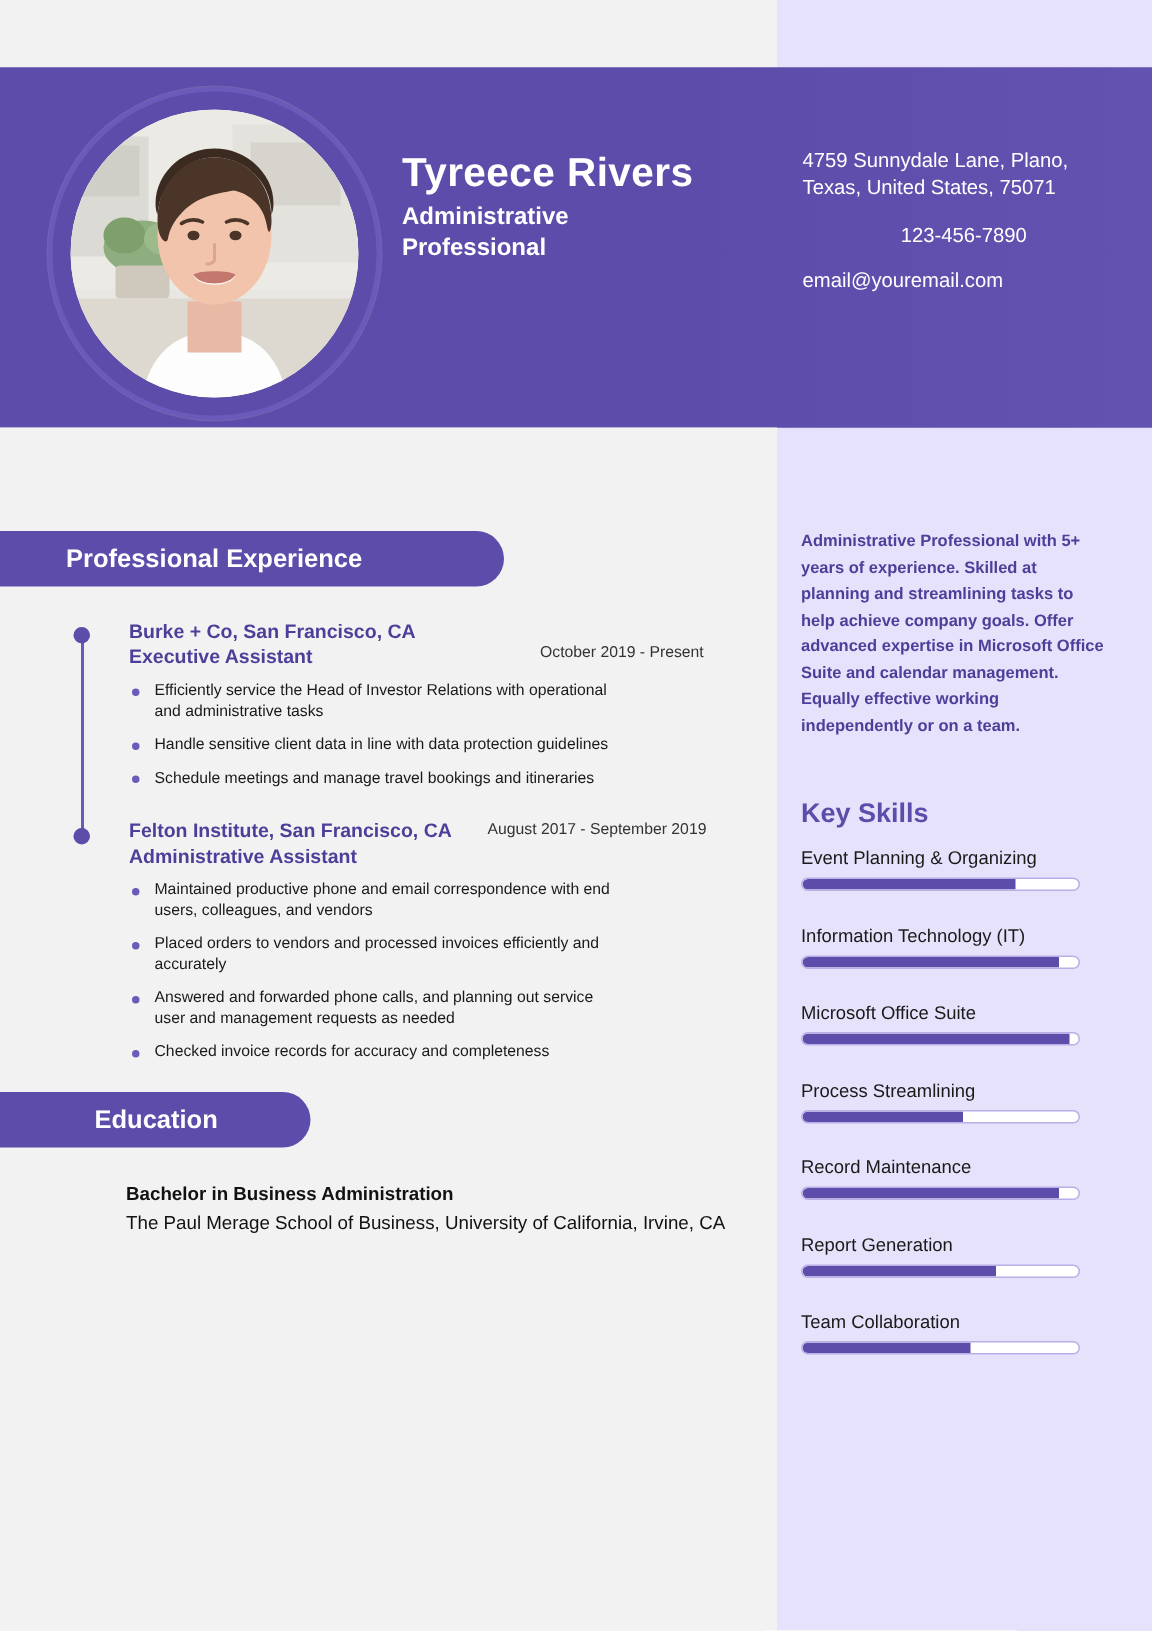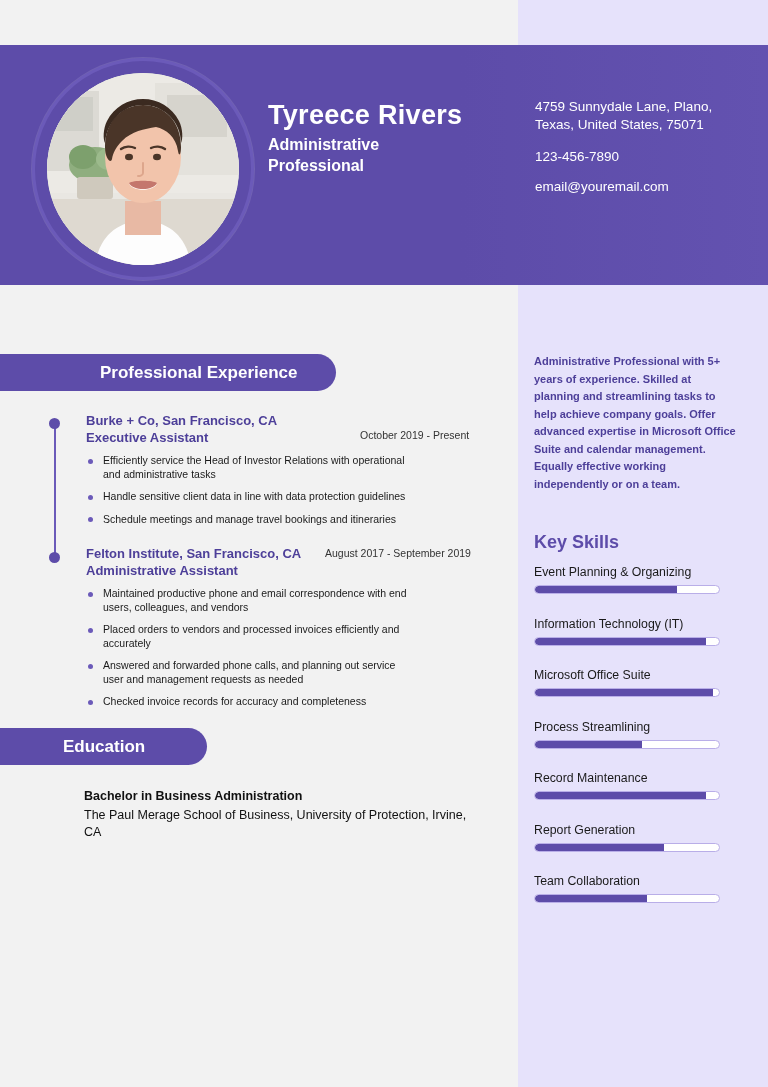--- a/index.html
+++ b/index.html
@@ -82,36 +82,36 @@
     width: 220px;
   }
   .contact {
     position: absolute;
     left: 535px; top: 98px;
     width: 215px;
     color: #ffffff;
     font-size: 13.5px;
     line-height: 18px;
   }
-  .contact .line2 { margin-top: 14px; }
+  .contact .line2 { margin-top: 14px; text-align: center; }
   .contact .line3 { margin-top: 12px; }
 
   
   .pill {
     position: absolute;
     height: 37px;
     background: #5d4ca9;
     border-radius: 0 20px 20px 0;
     color: #ffffff;
     font-size: 17px;
     font-weight: bold;
     display: flex;
     align-items: center;
   }
-  .pill span { padding-left: 100px; }
+  .pill span { padding-left: 44px; }
   #pill-exp { left: 0; top: 354px; width: 336px; }
   #pill-edu { left: 0; top: 728px; width: 207px; }
   #pill-edu span { padding-left: 63px; }
 
   
   .timeline {
     position: absolute;
     left: 54px; top: 425px;
     width: 2px; height: 135px;
     background: #6b5ab9;
@@ -299,21 +299,21 @@
     </ul>
   </div>
   <div class="job-date" id="date2">August 2017 - September 2019</div>
 
   <div class="pill" id="pill-edu">
     <span>Education</span>
   </div>
 
   <div class="edu-block">
     <div class="edu-degree">Bachelor in Business Administration</div>
-    <div class="edu-school">The Paul Merage School of Business, University of Protection, Irvine, CA</div>
+    <div class="edu-school">The Paul Merage School of Business, University of California, Irvine, CA</div>
   </div>
 
   <div class="summary">Administrative Professional with 5+ years of experience. Skilled  at planning and streamlining tasks to help achieve company goals. Offer  advanced expertise in Microsoft Office Suite and calendar management.
  Equally effective working independently or on a team.</div>
 
   <div class="key-skills-title">Key Skills</div>
 
   <div class="skills">
     <div class="skill">
       <div class="skill-label">Event Planning &amp; Organizing</div>

